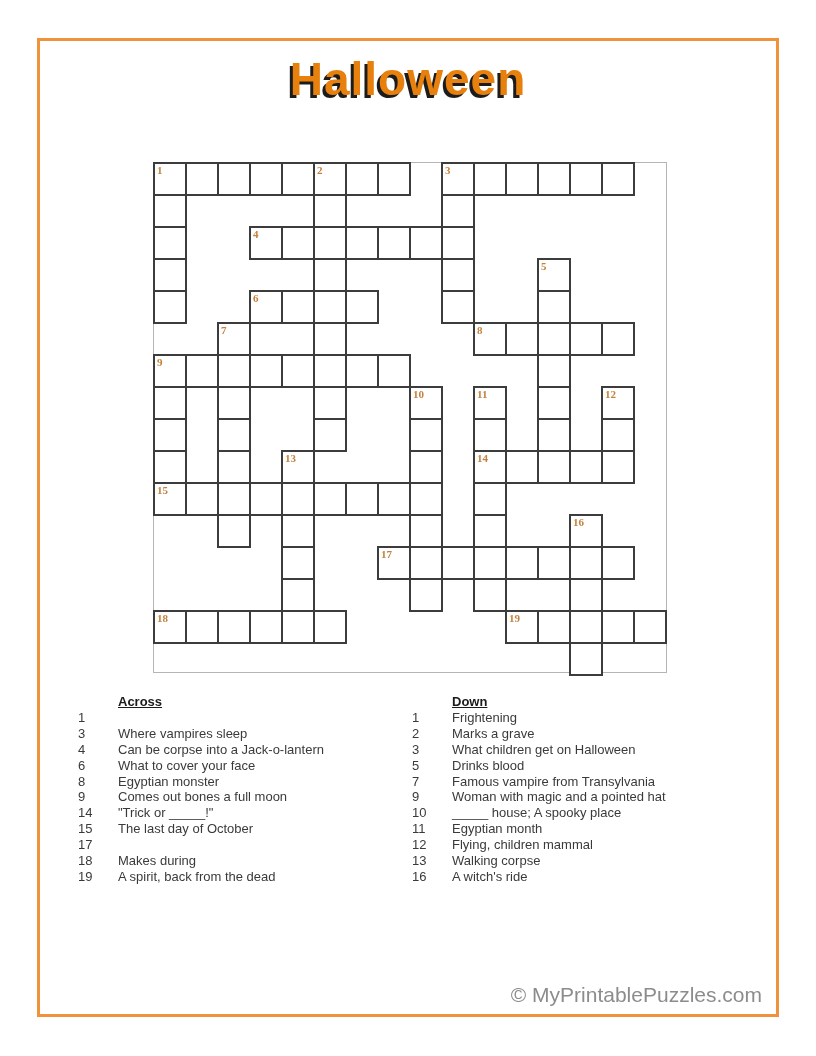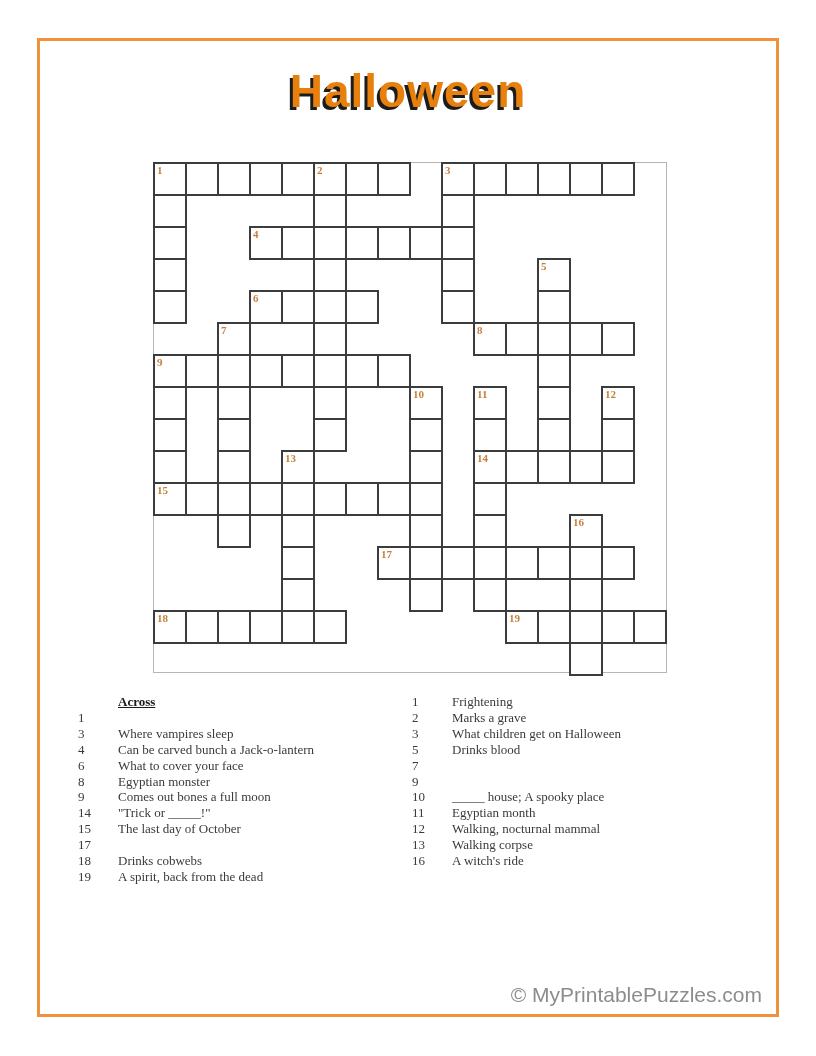--- a/index.html
+++ b/index.html
@@ -7,21 +7,21 @@
     width:816px;height:1056px;position:relative;
     background:#ffffff;
     font-family:"Liberation Sans", sans-serif;
     overflow:hidden;
   }
   .page-border{
     position:absolute;left:37px;top:38px;width:742px;height:979px;
     box-sizing:border-box;border:3px solid #F0923B;background:#ffffff;
   }
   .puzzle-title{
-    position:absolute;left:0;top:64px;width:816px;
+    position:absolute;left:0;top:52px;width:816px;
     text-align:center;
     font-size:46px;font-weight:bold;letter-spacing:1px;
     color:#E8800D;
     text-shadow:-3px 3px 0 #1c1c1c;
   }
   .grid-container{
     position:absolute;left:153px;top:162px;width:514px;height:511px;
     box-sizing:border-box;border:1px solid #b5b5b5;background:#ffffff;
   }
   .grid-cell{
@@ -29,21 +29,21 @@
     border:2px solid #3c3c3c;background:#ffffff;
   }
   .cell-number{
     position:absolute;top:0px;left:2px;
     font-family:"Liberation Serif", serif;
     font-size:11px;font-weight:bold;line-height:13px;
     color:#C6803C;
   }
   .clues-section{
     position:absolute;top:694px;width:340px;
-    font-size:13px;line-height:15.9px;color:#3a3a3a;font-family:Liberation Serif, serif;
+    font-size:13px;line-height:15.9px;color:#3a3a3a;
   }
   #across-clues{left:78px;}
   #down-clues{left:412px;}
   .clue-header{
     margin-left:40px;font-weight:bold;color:#1a1a1a;
     text-decoration:underline;
   }
   .clue-row{display:flex;}
   .clue-number{flex:0 0 40px;width:40px;}
   .clue-text{flex:1;white-space:nowrap;}
@@ -220,21 +220,21 @@
   <div class="clue-header">Across</div>
 <div class="clue-row">
       <span class="clue-number">1</span>
     </div>
     <div class="clue-row">
       <span class="clue-number">3</span>
       <span class="clue-text">Where vampires sleep</span>
     </div>
     <div class="clue-row">
       <span class="clue-number">4</span>
-      <span class="clue-text">Can be carved bunch a Jack-o-lantern</span>
+      <span class="clue-text">Can be corpse into a Jack-o-lantern</span>
     </div>
     <div class="clue-row">
       <span class="clue-number">6</span>
       <span class="clue-text">What to cover your face</span>
     </div>
     <div class="clue-row">
       <span class="clue-number">8</span>
       <span class="clue-text">Egyptian monster</span>
     </div>
     <div class="clue-row">
@@ -247,62 +247,65 @@
     </div>
     <div class="clue-row">
       <span class="clue-number">15</span>
       <span class="clue-text">The last day of October</span>
     </div>
     <div class="clue-row">
       <span class="clue-number">17</span>
     </div>
     <div class="clue-row">
       <span class="clue-number">18</span>
-      <span class="clue-text">Drinks cobwebs</span>
+      <span class="clue-text">Makes during</span>
     </div>
     <div class="clue-row">
       <span class="clue-number">19</span>
       <span class="clue-text">A spirit, back from the dead</span>
     </div>
   </div>
 
 <div class="clues-section" id="down-clues">
+  <div class="clue-header">Down</div>
 <div class="clue-row">
       <span class="clue-number">1</span>
       <span class="clue-text">Frightening</span>
     </div>
     <div class="clue-row">
       <span class="clue-number">2</span>
       <span class="clue-text">Marks a grave</span>
     </div>
     <div class="clue-row">
       <span class="clue-number">3</span>
       <span class="clue-text">What children get on Halloween</span>
     </div>
     <div class="clue-row">
       <span class="clue-number">5</span>
       <span class="clue-text">Drinks blood</span>
     </div>
     <div class="clue-row">
       <span class="clue-number">7</span>
+      <span class="clue-text">Famous vampire from Transylvania</span>
     </div>
     <div class="clue-row">
       <span class="clue-number">9</span>
+      <span class="clue-text">Woman with magic and a pointed hat</span>
     </div>
     <div class="clue-row">
       <span class="clue-number">10</span>
       <span class="clue-text">_____ house; A spooky place</span>
     </div>
     <div class="clue-row">
       <span class="clue-number">11</span>
       <span class="clue-text">Egyptian month</span>
     </div>
     <div class="clue-row">
       <span class="clue-number">12</span>
-      <span class="clue-text">Walking, nocturnal mammal</span>
+      <span class="clue-text">Flying, children mammal</span>
     </div>
     <div class="clue-row">
       <span class="clue-number">13</span>
       <span class="clue-text">Walking corpse</span>
     </div>
     <div class="clue-row">
       <span class="clue-number">16</span>
       <span class="clue-text">A witch's ride</span>
     </div>
   </div>

